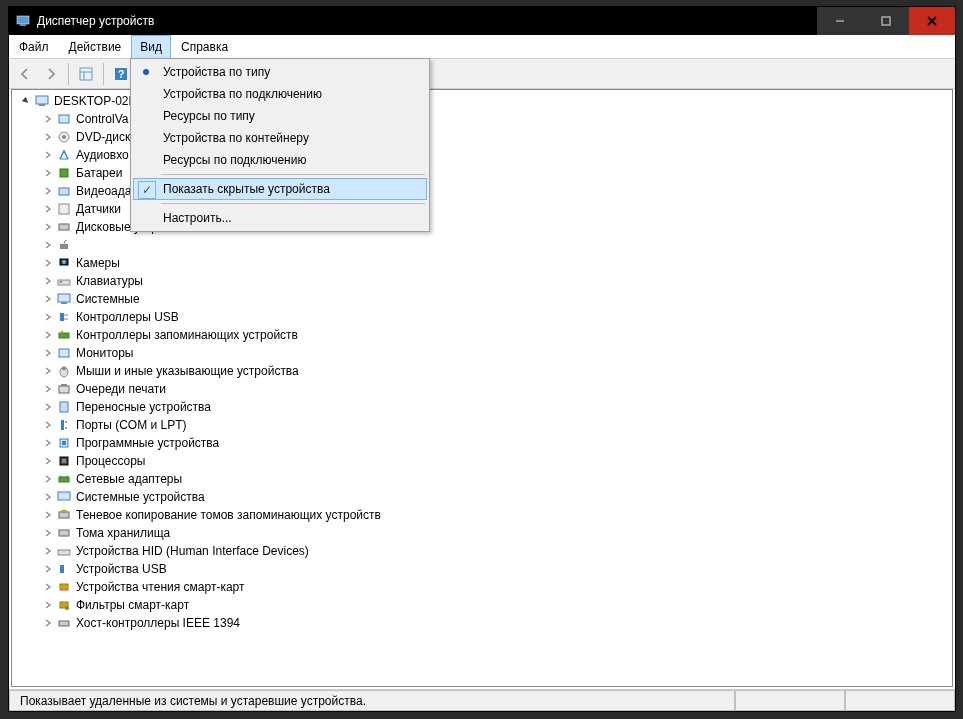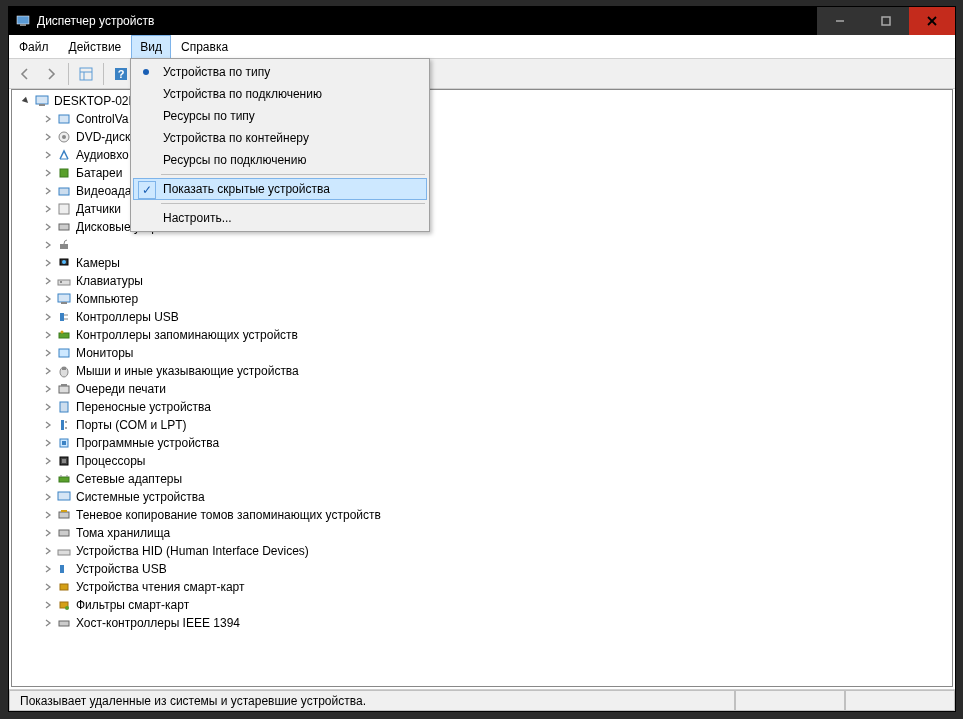--- a/index.html
+++ b/index.html
@@ -407,21 +407,21 @@
               <svg width="10" height="10">
                 <path d="M3 2 L7 5 L3 8" fill="none" stroke="#888" stroke-width="1.3"></path>
               </svg>
             </span>
             <span class="node-icon">
               <svg width="14" height="14">
                 <rect x="1" y="2" width="12" height="8" fill="#d5e5f5" stroke="#3b82c4"></rect>
                 <rect x="4" y="10" width="6" height="2" fill="#888"></rect>
               </svg>
             </span>
-            <span class="node-label">Компьютер</span>
+            <span class="node-label">Системные</span>
           </div>
           <div class="tree-node">
             <span class="expander">
               <svg width="10" height="10">
                 <path d="M3 2 L7 5 L3 8" fill="none" stroke="#888" stroke-width="1.3"></path>
               </svg>
             </span>
             <span class="node-icon">
               <svg width="14" height="14">
                 <rect x="3" y="3" width="4" height="8" fill="#3b82c4"></rect>

